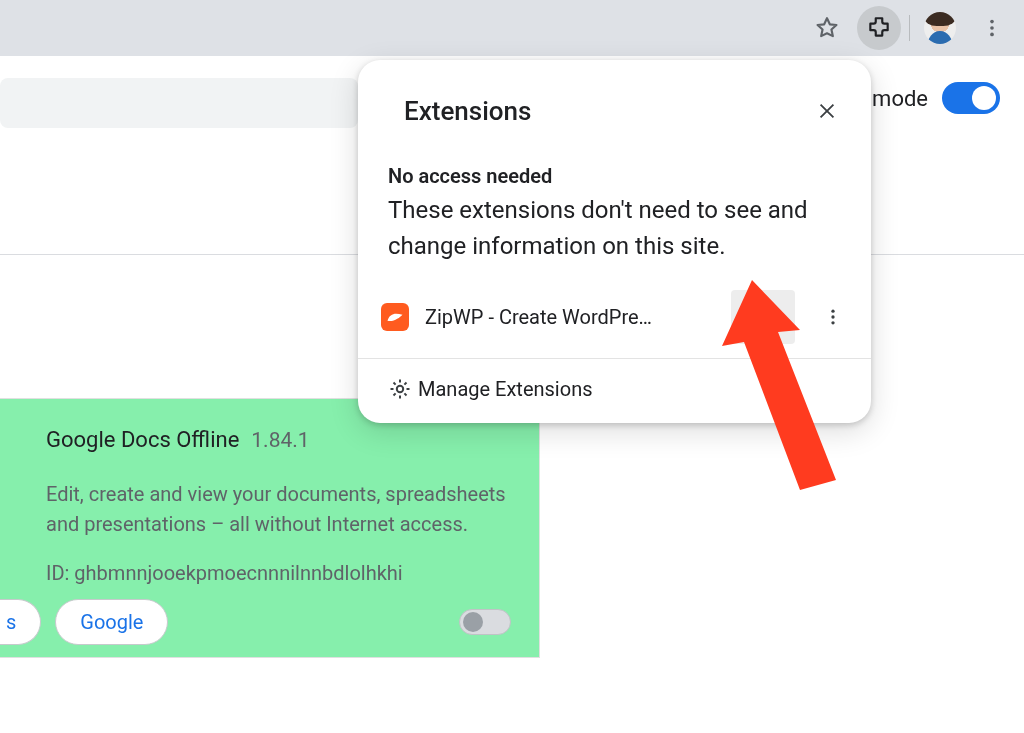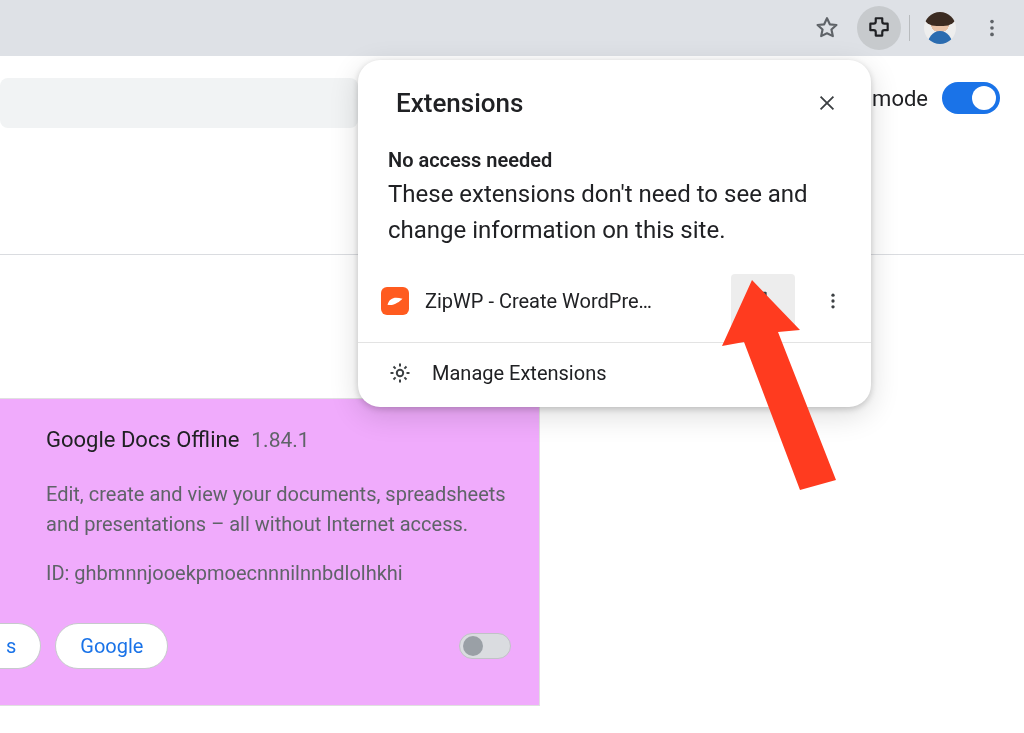--- a/index.html
+++ b/index.html
@@ -96,21 +96,21 @@
     border-radius:22px;
     box-shadow:0 2px 6px rgba(0,0,0,.18), 0 8px 30px rgba(0,0,0,.14);
     overflow:hidden;
     z-index:20;
   }
   .ext-popup .hdr{
     display:flex; align-items:center; justify-content:space-between;
     padding:20px 26px 6px 30px;
   }
   .ext-popup .hdr h2{
-    margin:8px; font-size:26px; font-weight:500; color:#202124;
+    margin:16px; font-size:26px; font-weight:500; color:#202124;
   }
   .ext-popup .close{
     width:36px; height:36px; display:flex; align-items:center; justify-content:center;
     cursor:pointer; border-radius:50%;
   }
   .ext-popup .sub{
     padding:8px 46px 0 30px;
   }
   .ext-popup .sub-title{
     font-size:20px; font-weight:600; margin:8px 0 4px;
@@ -139,50 +139,50 @@
     width:64px; height:54px;
     display:flex; align-items:center; justify-content:center;
     background:#ededed; border-radius:4px;
   }
   .kebab{
     width:44px; height:48px; display:flex; align-items:center; justify-content:center;
   }
   .manage-row{
     border-top:1px solid #e3e3e3;
     padding:18px 30px 22px;
-    display:flex; gap:20px;
+    display:flex; gap:6px;
   }
   .manage-row .gear svg{ display:block; }
   .manage-row .lbl{ font-size:20px; }
 
   
   .arrow-svg{
     position:absolute;
     left:680px; top:280px;
     width:180px; height:220px;
     z-index:30;
     pointer-events:none;
   }
 
   
   .card{
     position:absolute;
     left:0; top:398px;
     width:540px;
-    background:#f0abfc;
+    background:#86efac;
     border-top:1px solid #e0e0e0;
     border-right:1px solid #e0e0e0;
     border-bottom:1px solid #e0e0e0;
-    padding:28px 28px 36px 46px;
+    padding:28px 28px 12px 46px;
   }
   .card .title-line{ display:flex; align-items:baseline; gap:12px; }
   .card .title{ font-size:22px; color:#202124;}
   .card .ver{ font-size:21px; color:#5f6368;text-align:center; }
   .card .desc{ font-size:20px; color:#5f6368; line-height:1.5; margin:27px 0 22px; }
-  .card .idline{ font-size:20px; color:#5f6368; margin-bottom:38px; }
+  .card .idline{ font-size:20px; color:#5f6368; margin-bottom:14px; }
   .card .actions{ display:flex; align-items:center; justify-content:space-between; }
   .btns{ display:flex; gap:14px; align-items:center; }
   .btn{
     font-size:20px; color:#1a73e8;
     border:1px solid #c6cacc;
     border-radius:999px;
     padding:10px 24px;
     background:#fff;
   }
   .btn.cut{ padding-left:6px; border-left:0; border-top-left-radius:0; border-bottom-left-radius:0; margin-left:-46px; padding-left:6px;}

